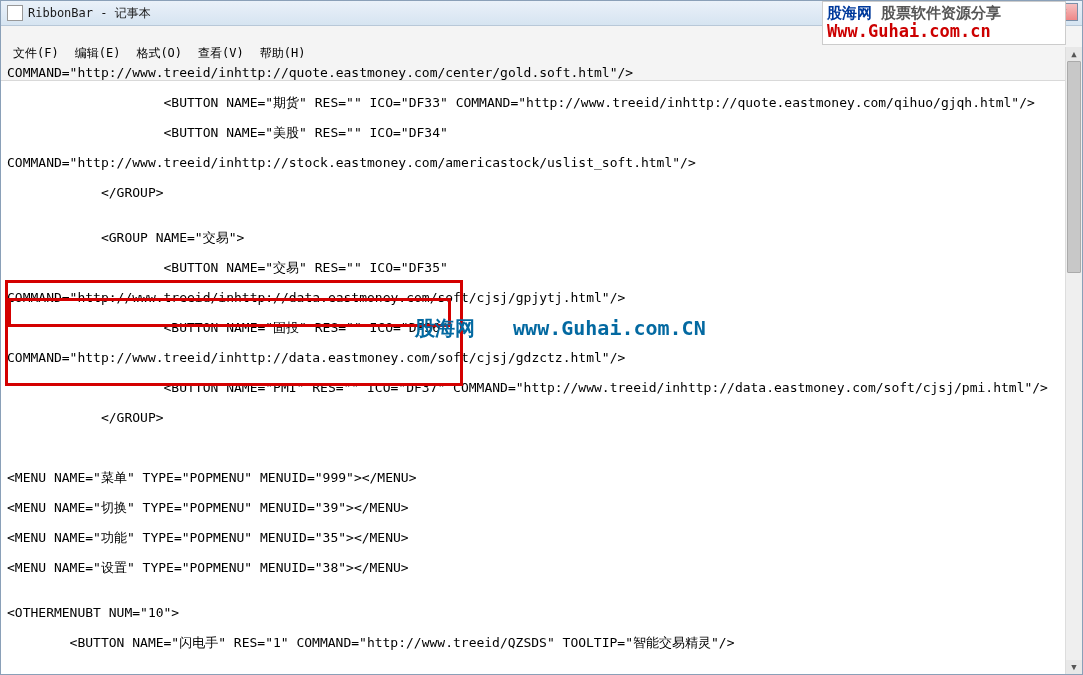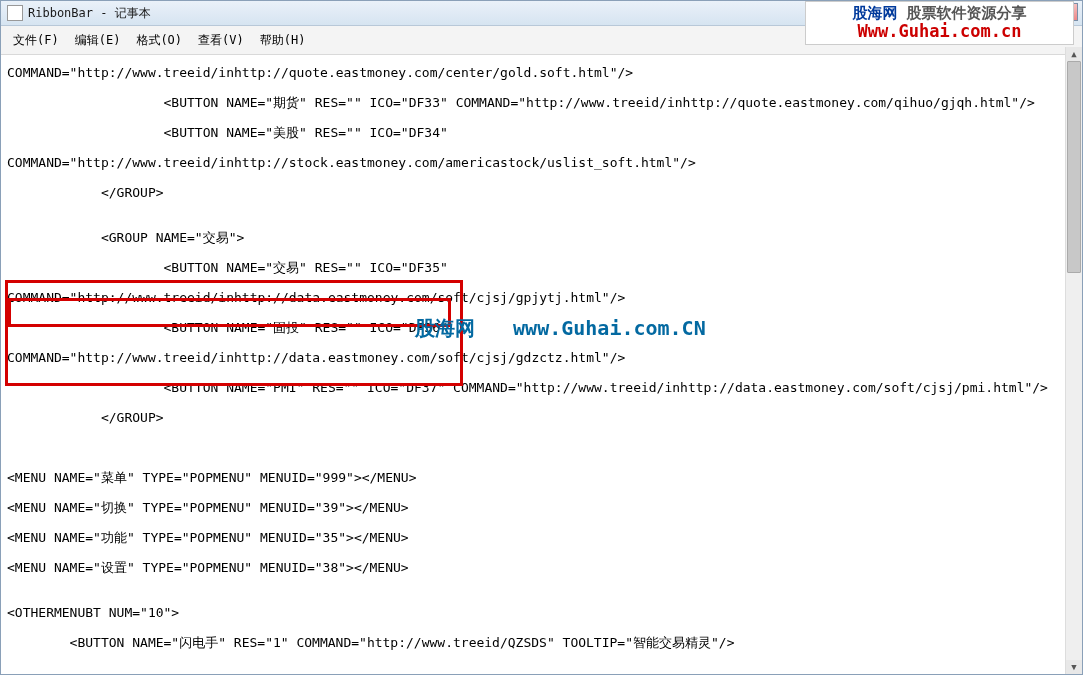--- a/index.html
+++ b/index.html
@@ -3,29 +3,29 @@
 <meta charset="utf-8">
 <style>
   html,body{margin:0;padding:0;font-family:"SimSun","NSimSun","Microsoft YaHei",monospace;font-size:12px;background:#fff;color:#000}
   .window{width:1083px;height:675px;border:1px solid #8aa0b8;box-sizing:border-box;position:relative;overflow:hidden}
   .titlebar{height:24px;background:linear-gradient(#eaf1f9,#d6e4f1);border-bottom:1px solid #b8c8d8;display:flex;align-items:center;padding:0 6px;position:relative}
   .titlebar .icon{width:14px;height:14px;background:#fff;border:1px solid #999;margin-right:5px}
   .title-text{color:#1a1a1a;font-size:12px}
   .winbtns{position:absolute;right:4px;top:2px;display:flex;gap:2px}
   .winbtn{width:26px;height:16px;border:1px solid #7a8fa8;background:linear-gradient(#f4f8fc,#d8e5f0);font-size:10px;text-align:center;line-height:14px;color:#333}
   .winbtn.close{background:linear-gradient(#f5c0c0,#e88);color:#700}
-  .menubar{height:20px;border-bottom:1px solid #d9d9d9;display:flex;align-items:center;padding:4px 4px;background:#f4f4f4}
+  .menubar{height:20px;border-bottom:1px solid #d9d9d9;display:flex;align-items:center;padding:17px 4px;background:#f4f4f4}
   .menuitem{padding:2px 8px;cursor:default}
   .content{position:absolute;top:46px;left:0;right:0;bottom:0;overflow:auto;padding:3px 6px;line-height:15px;white-space:pre;font-family:"SimSun","NSimSun",monospace;font-size:13px}
   .content div.line{white-space:pre}
   .redbox1{position:absolute;border:3px solid #d40000;left:4px;top:279px;width:452px;height:100px;pointer-events:none}
   .redbox2{position:absolute;border:3px solid #d40000;left:7px;top:297px;width:437px;height:23px;pointer-events:none}
   .watermark{position:absolute;left:414px;top:314px;font-size:20px;font-weight:bold;color:#0369a1;pointer-events:none}
   .watermark span+span{margin-left:26px}
-  .brand{position:absolute;right:8px;top:0;width:269px;height:44px;background:#fff;border:1px solid #ccc;text-align:center;padding:2px 4px;box-sizing:border-box;line-height:18px}
+  .brand{position:absolute;right:16px;top:0;width:244px;height:44px;background:#fff;border:1px solid #ccc;text-align:left;padding:2px 4px;box-sizing:border-box;line-height:18px}
   .brand .l1{color:#003a9c;font-weight:bold;font-size:15px}
   .brand .l1 .cn{color:#003a9c}
   .brand .l1 .g{color:#555}
   .brand .l2{color:#cc0000;font-weight:bold;font-size:17px;letter-spacing:0}
   .scrollbar-v{position:absolute;right:0;top:46px;bottom:0;width:16px;background:#efefef;border-left:1px solid #ddd}
   .scrollbar-v .thumb{position:absolute;left:1px;right:1px;top:14px;height:210px;background:#c8c8c8;border:1px solid #aaa;border-radius:1px}
   .scrollbar-v .arr{position:absolute;left:0;right:0;height:14px;background:#e8e8e8;text-align:center;font-size:9px;line-height:14px;color:#555}
   .scrollbar-v .up{top:0}
   .scrollbar-v .dn{bottom:0}
 </style>

